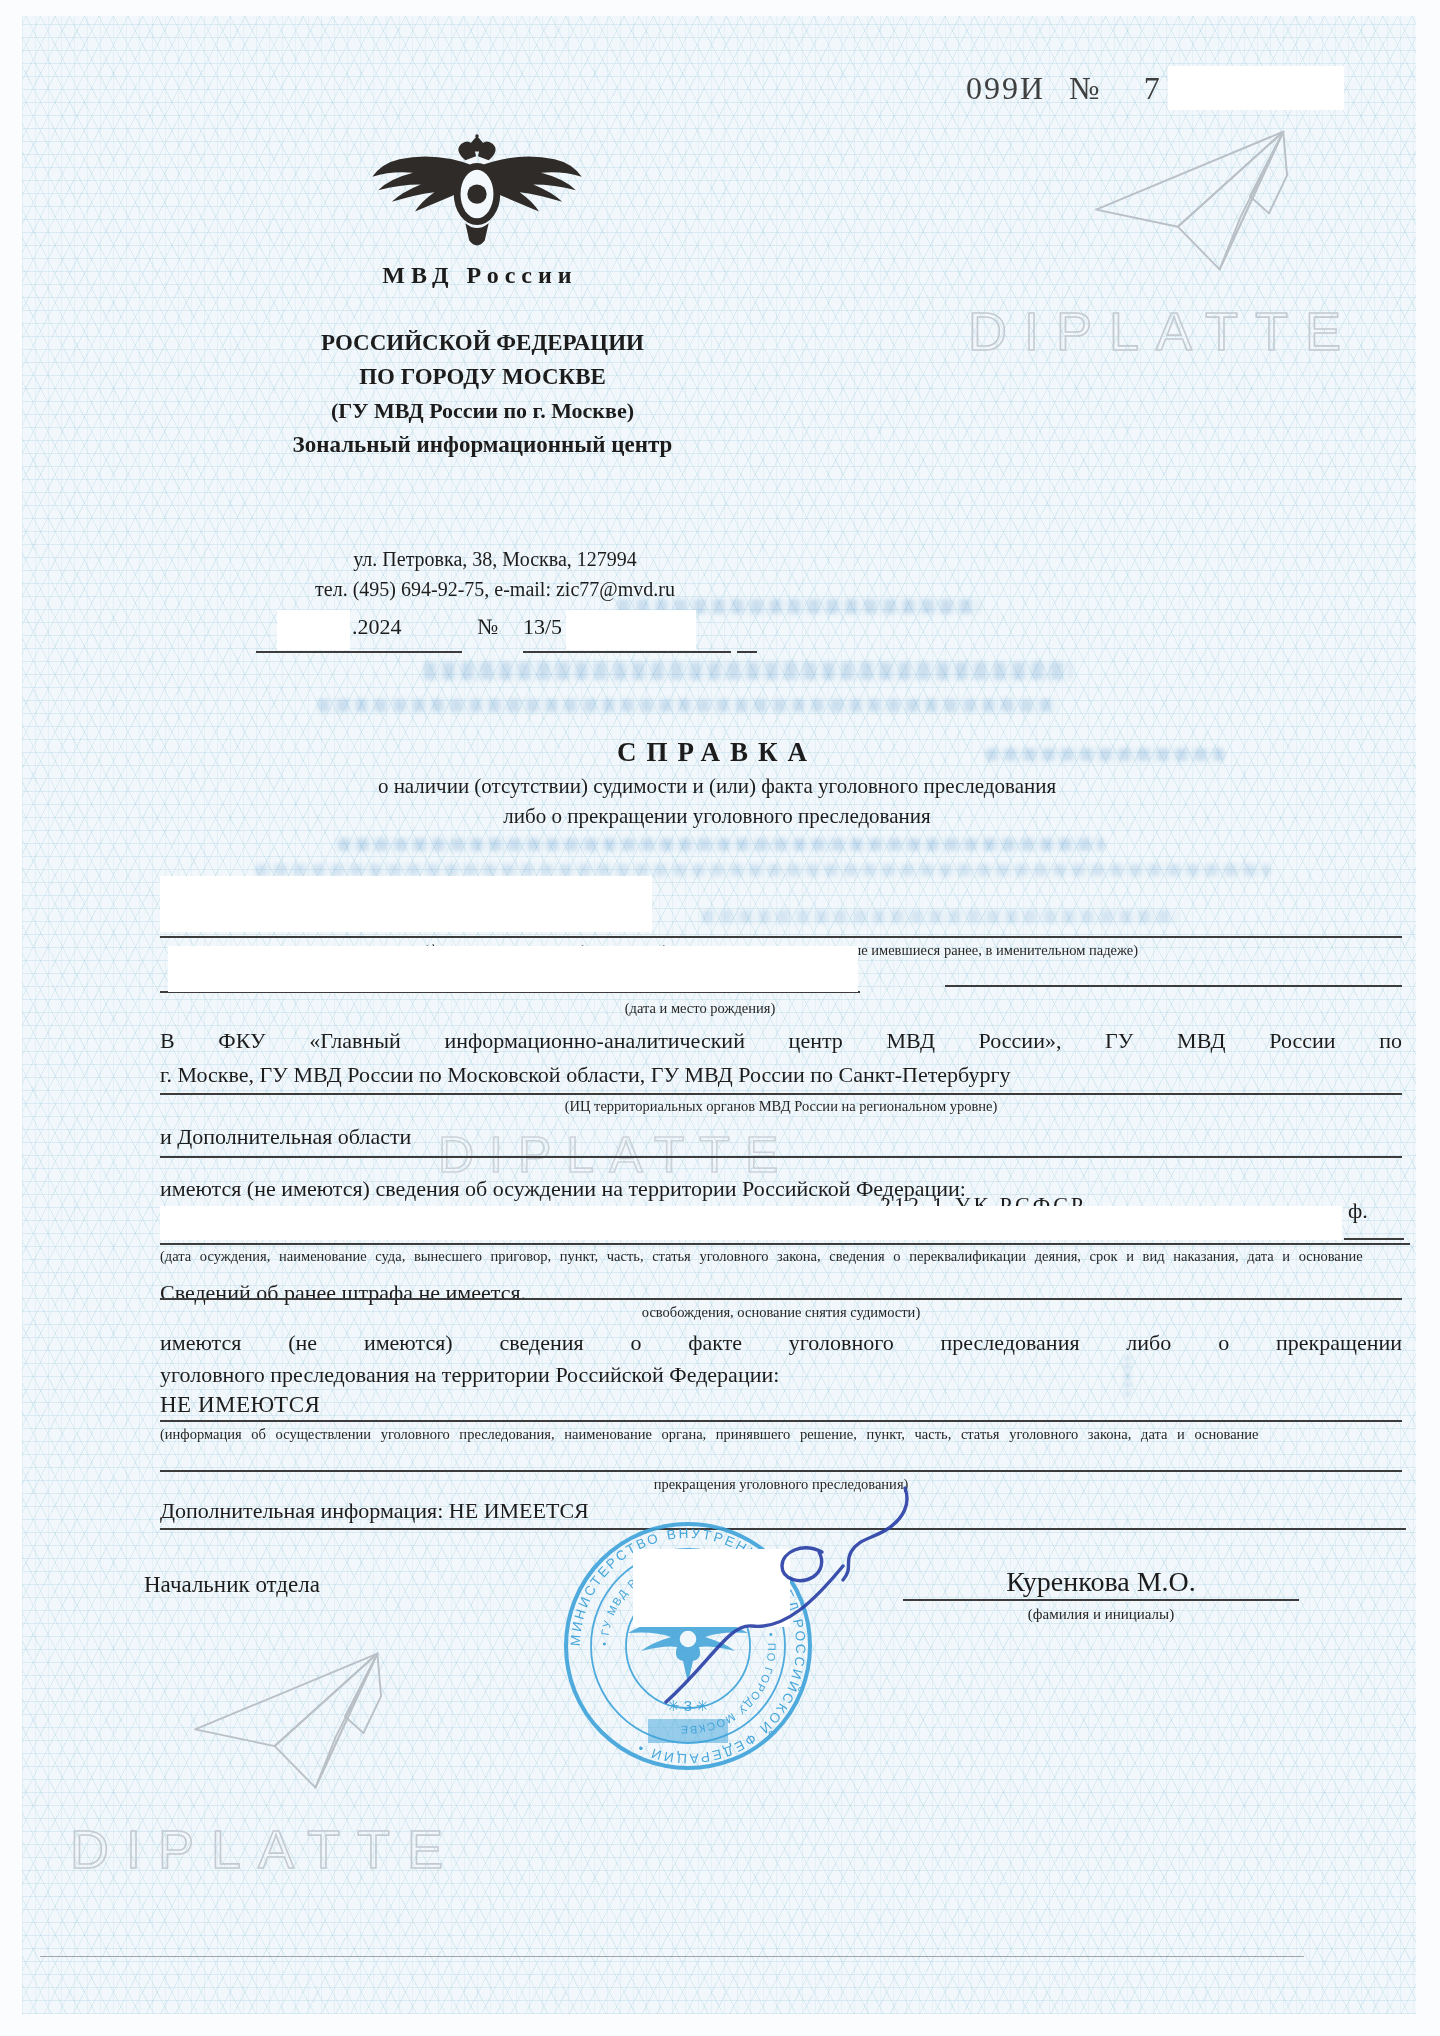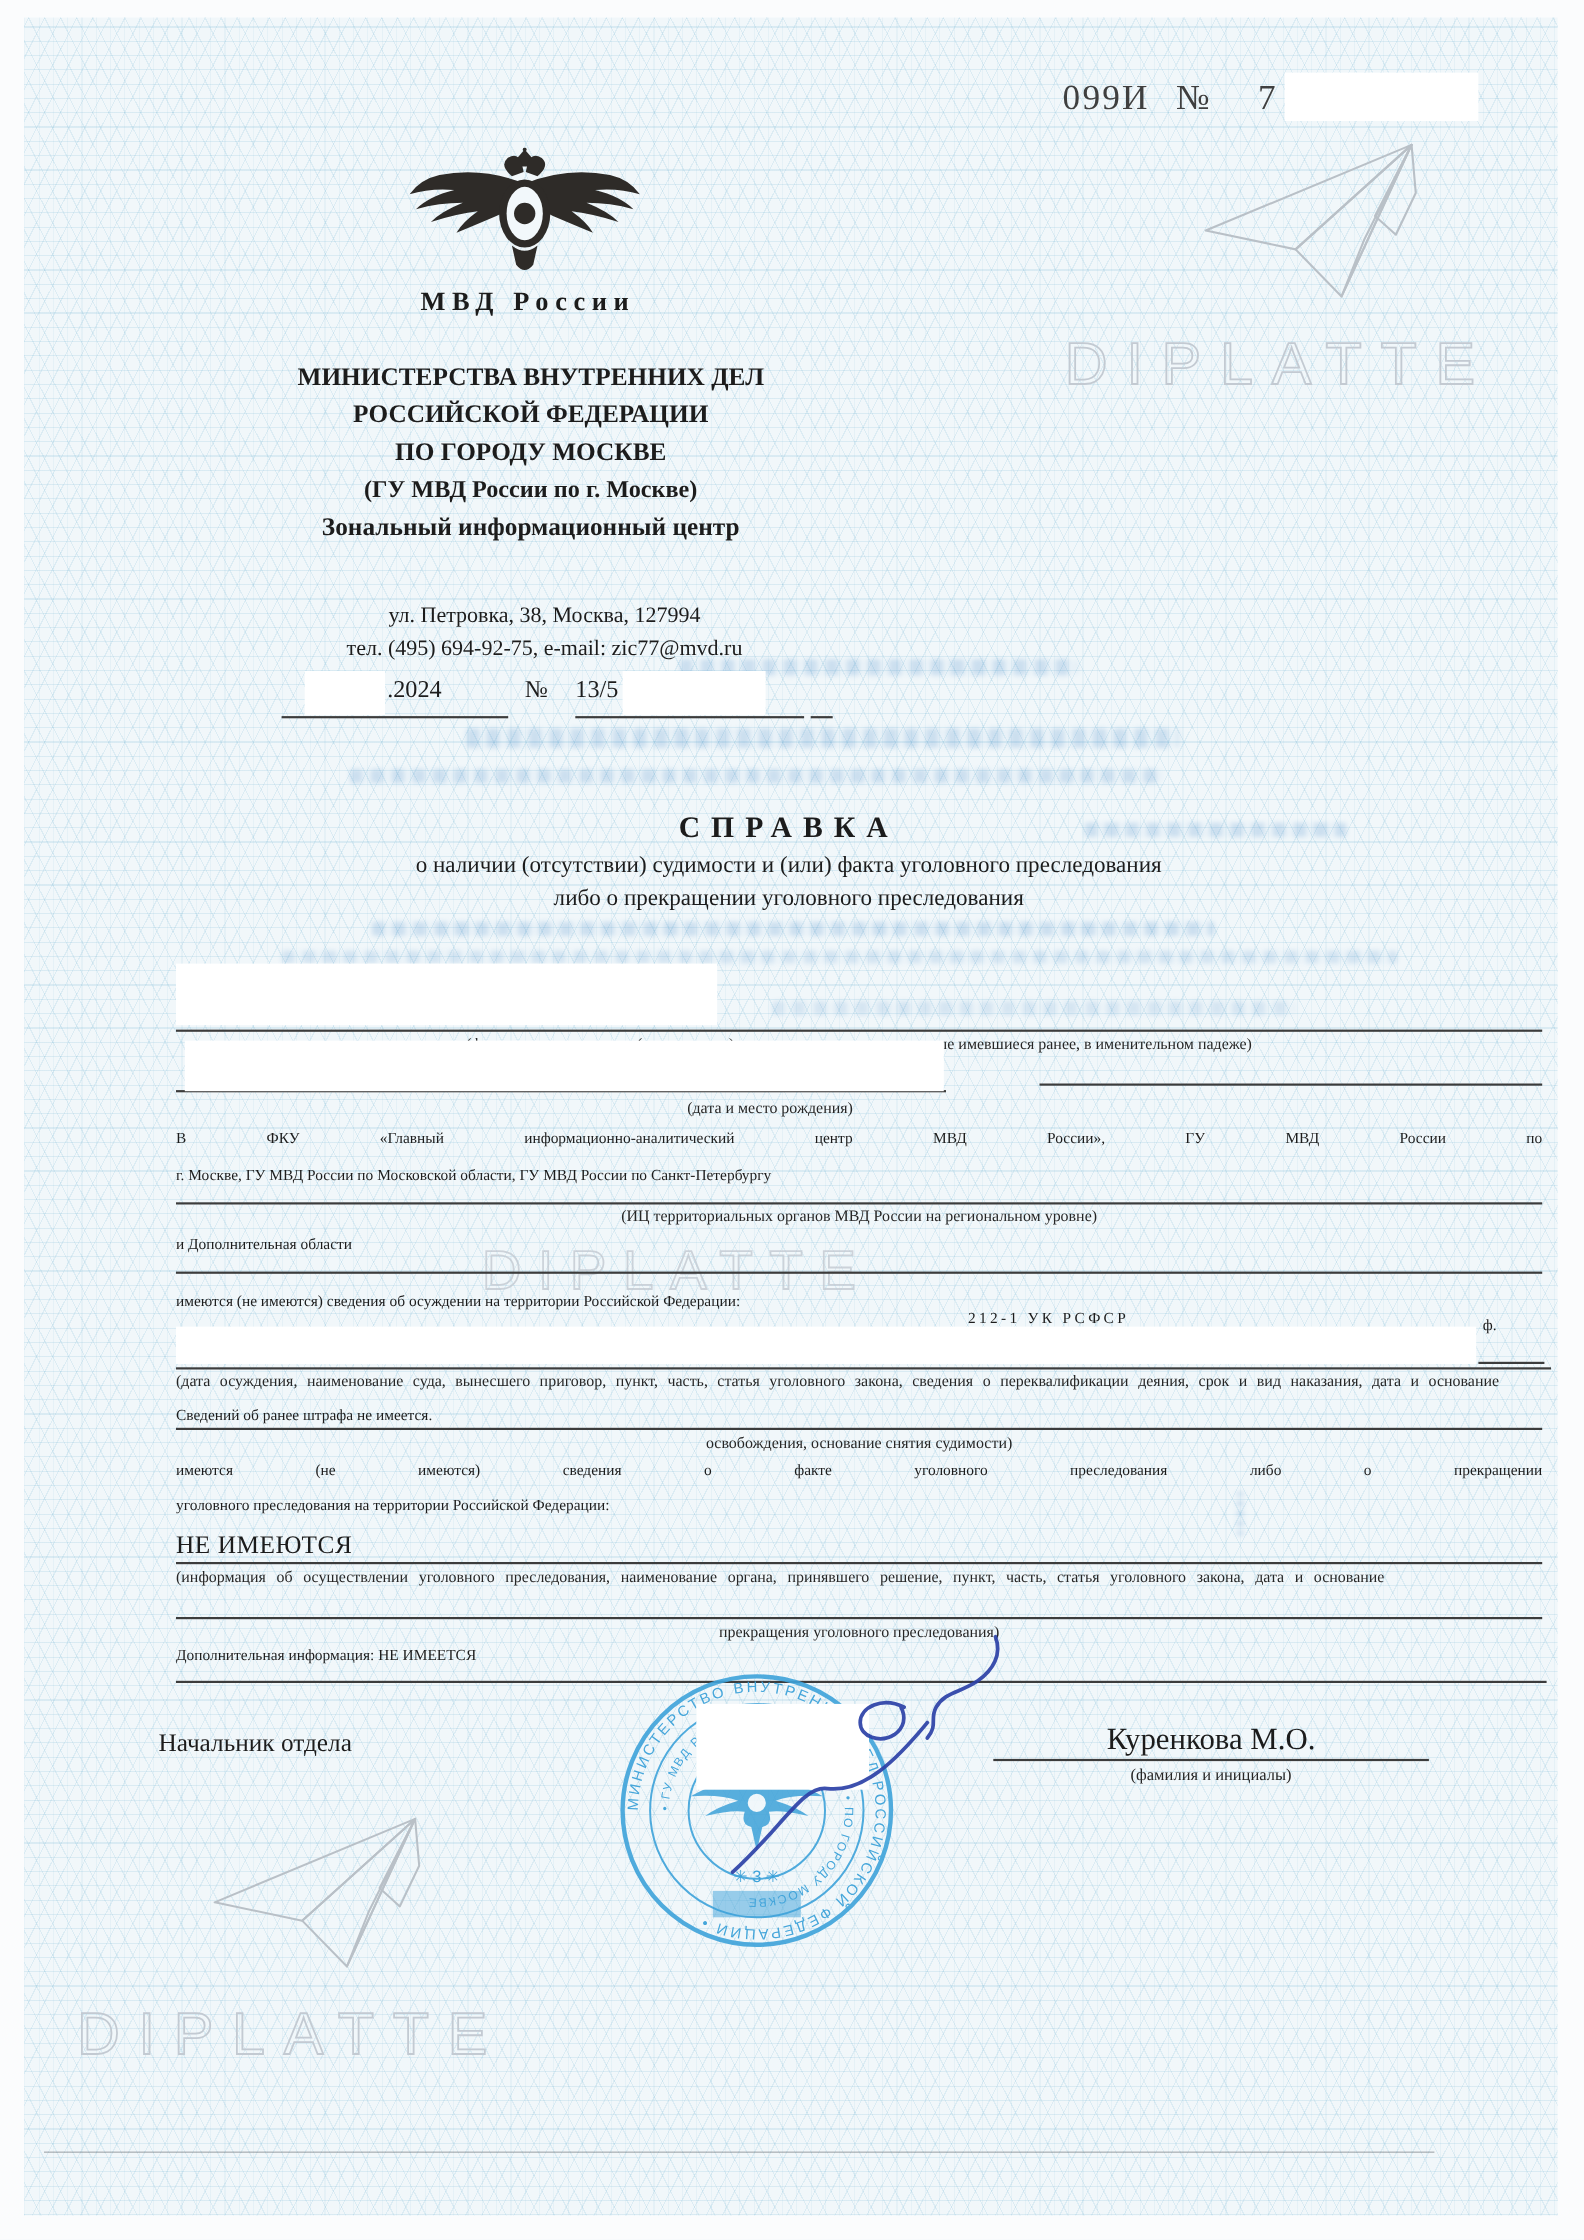--- a/index.html
+++ b/index.html
@@ -17,21 +17,21 @@
       repeating-linear-gradient(-63deg, rgba(125,186,214,.18) 0 1px, transparent 1px 13px),
       repeating-linear-gradient(90deg,  rgba(125,186,214,.10) 0 1px, transparent 1px 13px);
     z-index:0;
   }
   .abs { position:absolute; }
   .z1 { z-index:1; } .z2 { z-index:2; } .z4 { z-index:4; }
   .rule { position:absolute; background:#3c3c3c; height:2px; z-index:2; }
   .redact { position:absolute; background:#ffffff; z-index:3; }
   .cap { font-size:14.5px; color:#262626; z-index:2; }
   .center { text-align:center; }
-  .body-text { font-size:14px; z-index:2; }
+  .body-text { font-size:22px; z-index:2; }
   .just { text-align:justify; text-align-last:justify; }
   .nowrap { white-space:nowrap; }
   .bold { font-weight:bold; }
   .outline-word {
     color:transparent; -webkit-text-stroke:1.6px #c3cad2;
     font-family:"Liberation Sans",sans-serif; font-weight:normal; z-index:1;
   }
   .ghost {
     position:absolute; filter:blur(2.2px); opacity:.38; border-radius:3px; z-index:1;
     background:repeating-linear-gradient(90deg, rgba(62,132,198,.55) 0 11px, rgba(62,132,198,.10) 11px 19px);
@@ -93,21 +93,20 @@
     <ellipse cx="110" cy="62" rx="24" ry="32"></ellipse>
     <ellipse cx="110" cy="62" rx="17" ry="25" fill="#f2f8fb"></ellipse>
     <circle cx="110" cy="62" r="10"></circle>
     <path d="M98,92 q12,10 24,0 l-4,18 q-8,10 -16,0 z"></path>
   </g>
 </svg>
 
 <div class="abs z2 bold center" style="left:330px;top:262px;width:300px;font-size:24px;letter-spacing:6px">МВД России</div>
 
 <div class="abs z2" style="left:190px;top:326px;width:585px">
-  <div class="letterhead-line">МИНИСТЕРСТВА ВНУТРЕННИХ ДЕЛ</div>
   <div class="letterhead-line">РОССИЙСКОЙ ФЕДЕРАЦИИ</div>
   <div class="letterhead-line">ПО ГОРОДУ МОСКВЕ</div>
   <div class="letterhead-line" style="font-size:22px">(ГУ МВД России по г. Москве)</div>
   <div class="letterhead-line">Зональный информационный центр</div>
 </div>
 
 <div class="abs z2 center" style="left:200px;top:548px;width:590px;font-size:20px">ул. Петровка, 38, Москва, 127994</div>
 <div class="abs z2 center" style="left:200px;top:578px;width:590px;font-size:20px">тел.  (495) 694-92-75, e-mail: zic77@mvd.ru</div>
 
 <div class="redact" style="left:277px;top:610px;width:73px;height:40px"></div>

